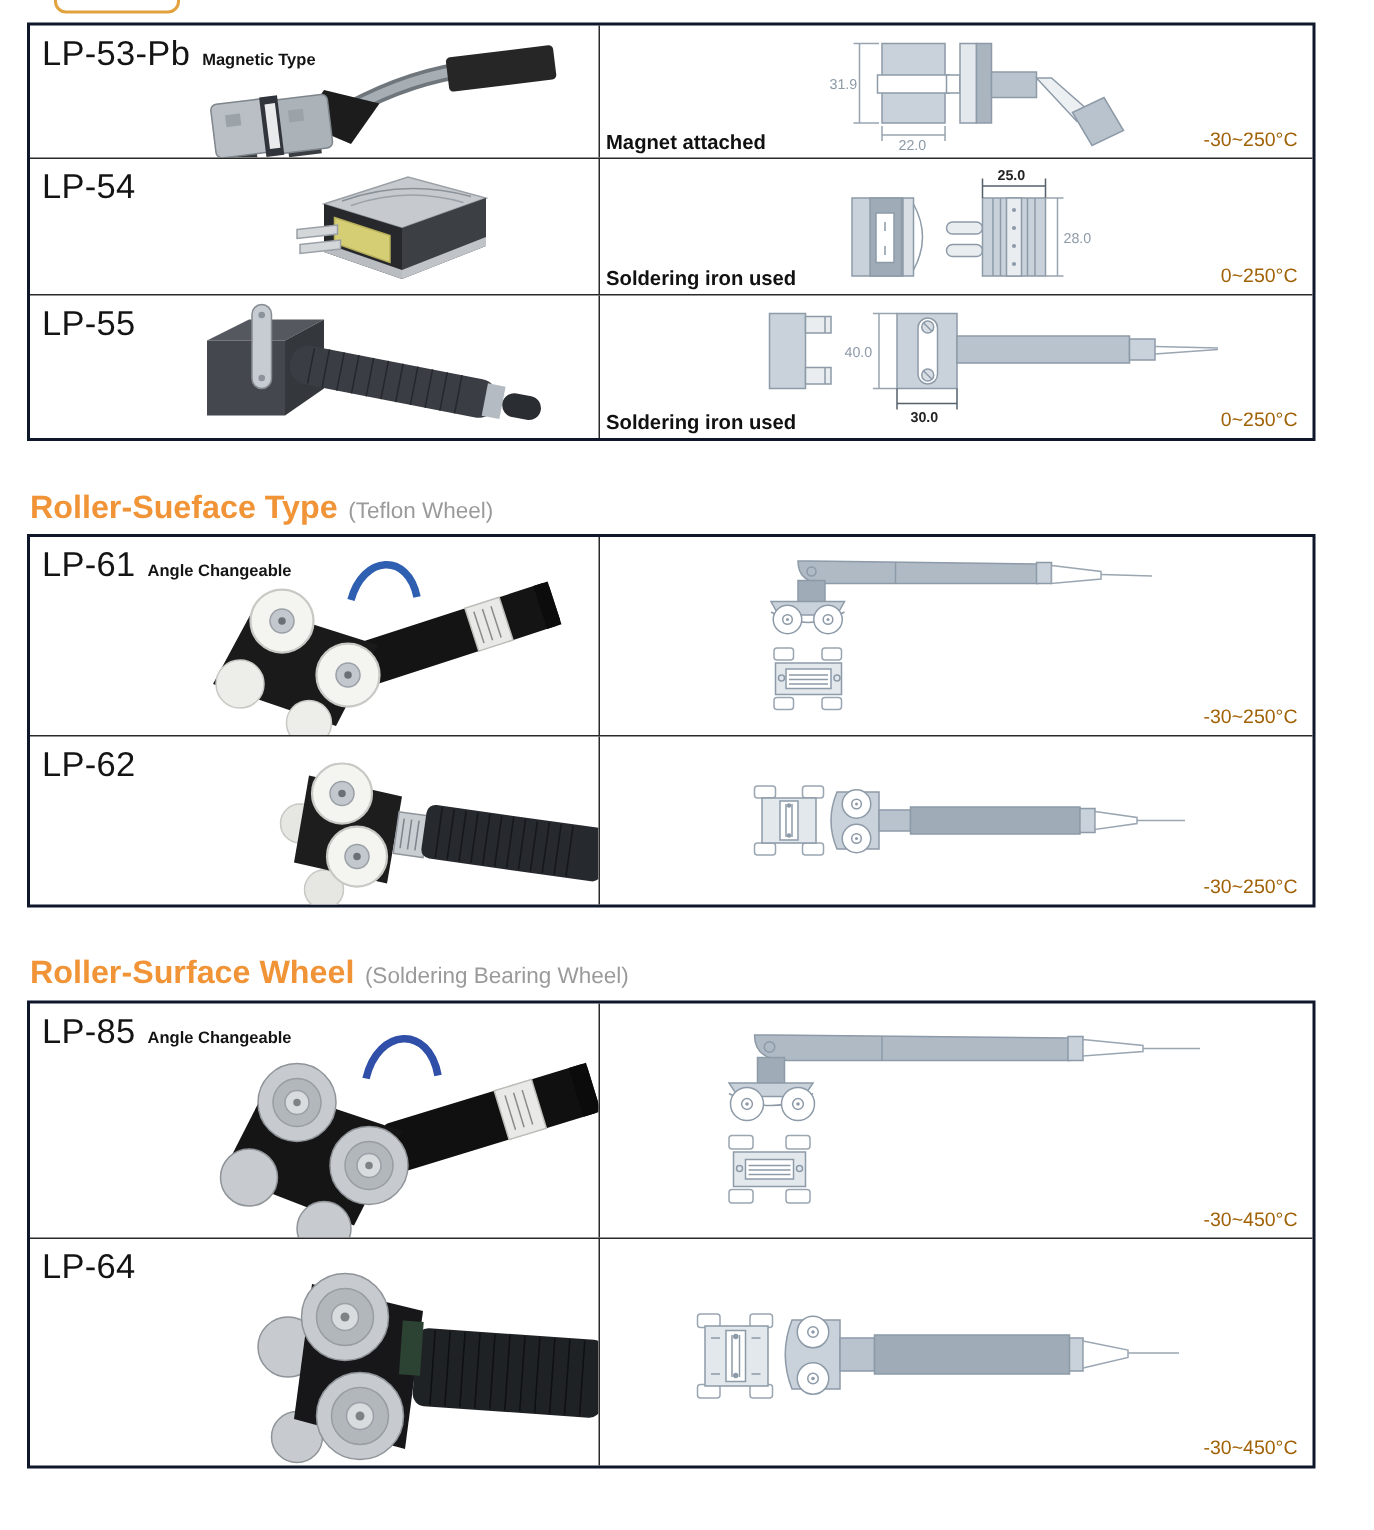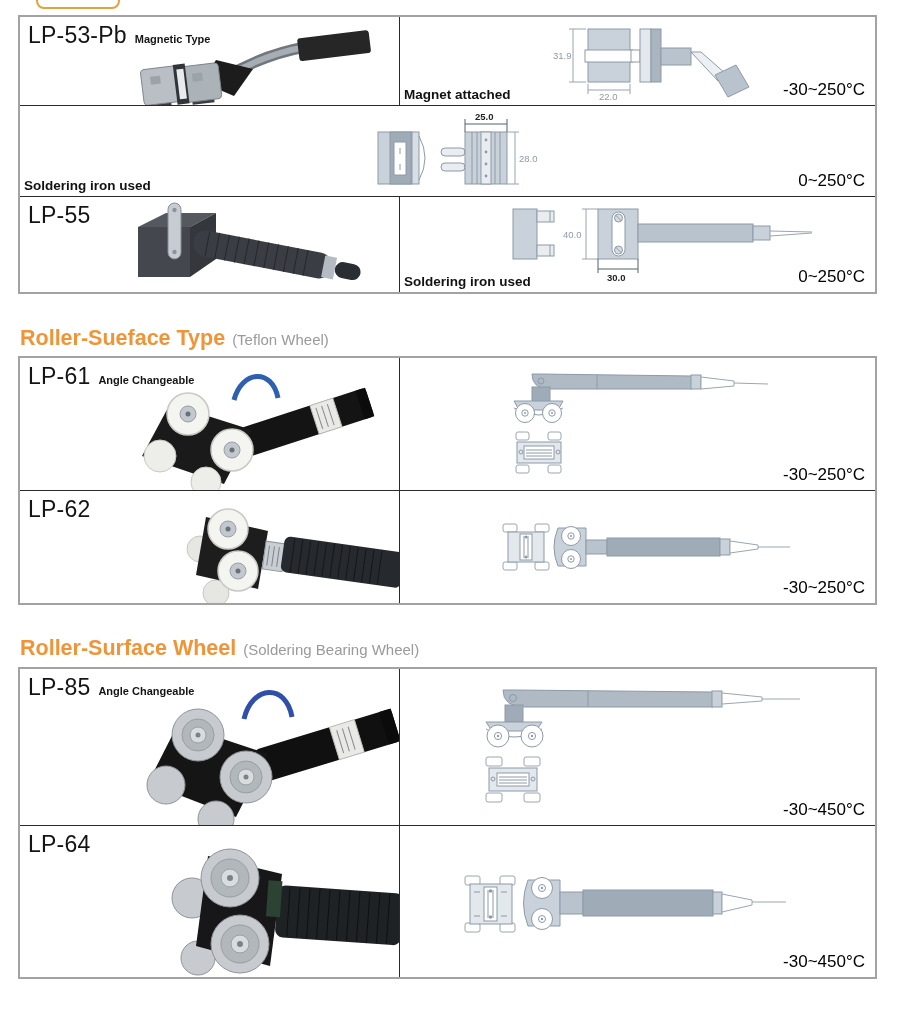--- a/index.html
+++ b/index.html
@@ -2,31 +2,31 @@
 <html><head>
 <meta charset="utf-8">
 <style>
   html,body{margin:0;padding:0;background:#fff;}
   body{width:916px;height:1020px;font-family:"Liberation Sans",sans-serif;position:relative;overflow:hidden;}
   .page{position:relative;width:916px;height:1020px;background:#fff;overflow:hidden;}
 
   .tab-frag{position:absolute;left:36px;top:-17px;width:80px;height:22px;
     border:2px solid #E2A23E;border-radius:8px;background:#fff;}
 
-  .ptable{position:absolute;left:18px;width:859px;border:2px solid #a3a3a3;box-sizing:border-box;background:#fff;}
+  .ptable{position:absolute;left:18px;width:859px;border:2px solid #0f172a;box-sizing:border-box;background:#fff;}
   .prow{display:flex;position:relative;}
   .prow + .prow{border-top:1px solid #2a2a2a;}
   .cell{position:relative;overflow:hidden;}
   .cell-left{width:379px;border-right:1px solid #2a2a2a;}
   .cell-right{flex:1;}
   .model-line{position:absolute;top:5px;left:8px;z-index:3;display:flex;align-items:baseline;gap:8px;}
   .model{font-size:23px;color:#141414;letter-spacing:.2px;}
   .model-sub{font-size:11px;font-weight:bold;color:#141414;}
   .caption{position:absolute;left:4px;bottom:3px;font-size:13.5px;font-weight:700;color:#111;z-index:3;}
-  .temp{position:absolute;right:10px;bottom:5px;font-size:17px;color:#000000;z-index:3;}
+  .temp{position:absolute;right:10px;bottom:5px;font-size:13px;color:#a16207;z-index:3;}
   svg.art{position:absolute;inset:0;width:100%;height:100%;display:block;}
 
   .sec-heading{position:absolute;left:20px;white-space:nowrap;}
   .heading-main{color:#F09437;font-weight:bold;font-size:21.5px;}
   .heading-note{color:#9A9A9A;font-size:15px;margin-left:7px;}
 
   
   .dimg{fill:#8D9AA8;font-size:9.5px;font-family:"Liberation Sans",sans-serif;}
   .dimb{fill:#222;font-size:9.5px;font-weight:bold;font-family:"Liberation Sans",sans-serif;}
 
@@ -87,20 +87,37 @@
           <rect x="261" y="31" width="30" height="17" fill="#B9C3CD" stroke="#8D9AA8"></rect>
           <path d="M291,35 L301,35 L326,57 L318,64 Z" fill="#EDF0F3" stroke="#8D9AA8"></path>
           <polygon points="315,58 336,48 349,70 328,80" fill="#B9C3CD" stroke="#8D9AA8"></polygon>
         </svg>
         <div class="caption">Magnet attached</div>
         <div class="temp">-30~250°C</div>
       </div>
     </div>
 
     <div class="prow r2">
+      <div class="cell cell-left">
+        <div class="model-line">
+          <span class="model">LP-54</span>
+        </div>
+        <svg class="art" viewBox="0 0 379 90">
+          <polygon points="196,30 252,12 304,26 248,46" fill="#C6CACE" stroke="#9aa0a6"></polygon>
+          <path d="M208,28 Q250,13 294,25" stroke="#8b9299" fill="none"></path>
+          <path d="M214,31 Q251,18 289,29" stroke="#9aa1a8" fill="none"></path>
+          <polygon points="304,26 304,58 248,80 248,46" fill="#3c3f44"></polygon>
+          <polygon points="304,52 304,58 248,80 248,74" fill="#c0c4c8"></polygon>
+          <polygon points="196,30 248,46 248,80 196,62" fill="#26282c"></polygon>
+          <polygon points="196,56 248,74 248,80 196,62" fill="#b9bdc1"></polygon>
+          <polygon points="203,39 240,51 240,69 203,56" fill="#D6CE74" stroke="#b8b05a"></polygon>
+          <polygon points="178,47 205,44 205,50 178,53" fill="#D3D7DA" stroke="#9aa0a6"></polygon>
+          <polygon points="180,57 207,54 207,60 180,63" fill="#D3D7DA" stroke="#9aa0a6"></polygon>
+        </svg>
+      </div>
       <div class="cell cell-right">
         <svg class="art" viewBox="0 0 475 90">
           <rect x="168" y="26" width="34" height="52" fill="#C9D2DA" stroke="#8D9AA8"></rect>
           <rect x="180" y="26" width="21" height="52" fill="#9FABB7" stroke="#8D9AA8"></rect>
           <rect x="184" y="36" width="12" height="33" fill="#fff" stroke="#8D9AA8"></rect>
           <line x1="190" y1="42" x2="190" y2="48" stroke="#8D9AA8"></line>
           <line x1="190" y1="58" x2="190" y2="64" stroke="#8D9AA8"></line>
           <rect x="202" y="26" width="7" height="52" fill="#D8DEE4" stroke="#8D9AA8"></rect>
           <path d="M209,30 Q221,52 209,74" fill="none" stroke="#8D9AA8"></path>
           <rect x="231" y="42" width="24" height="8" rx="4" fill="#E9EDF0" stroke="#8D9AA8"></rect>

